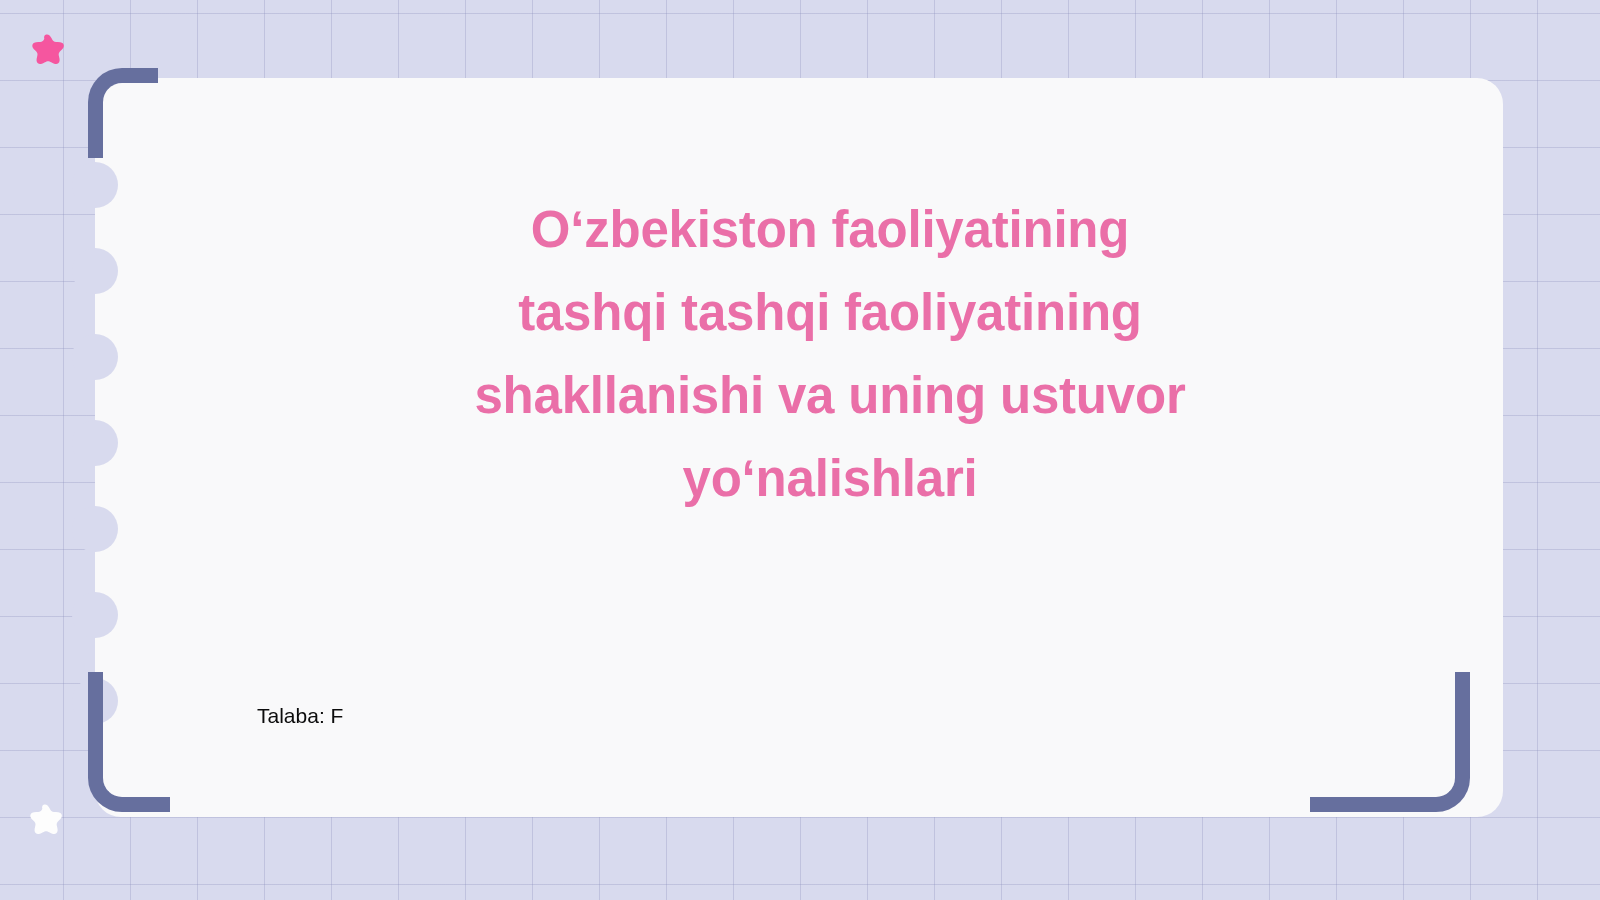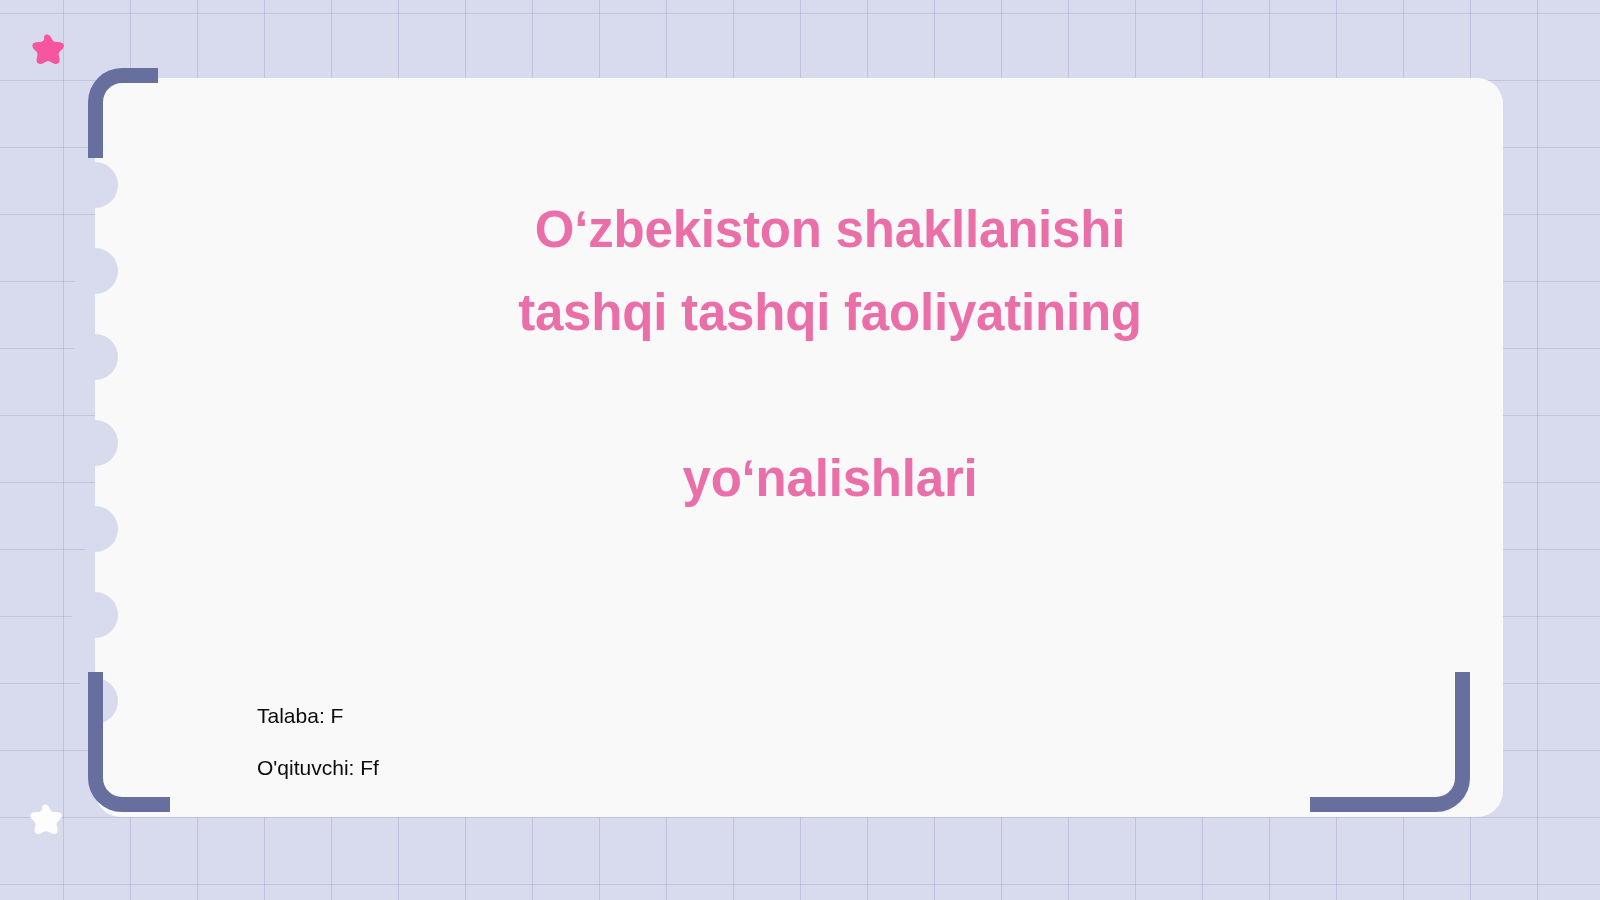--- a/index.html
+++ b/index.html
@@ -120,29 +120,28 @@
 
     <div class="scallop" style="top:84px"></div>
     <div class="scallop" style="top:170px"></div>
     <div class="scallop" style="top:256px"></div>
     <div class="scallop" style="top:342px"></div>
     <div class="scallop" style="top:428px"></div>
     <div class="scallop" style="top:514px"></div>
     <div class="scallop" style="top:600px"></div>
 
     <h1 id="title">
-      <span>Oʻzbekiston shakllanishi</span><br>
+      <span>Oʻzbekiston faoliyatining</span><br>
       <span>tashqi tashqi faoliyatining</span><br>
-      <br>
+      <span>shakllanishi va uning ustuvor</span><br>
       <span>yoʻnalishlari</span>
     </h1>
 
     <div id="credits">
       <div class="credit-line">Talaba: F</div>
-      <div class="credit-line">O'qituvchi: Ff</div>
     </div>
 
   </div>
 
   <div class="bracket" id="bracket-tl"></div>
   <div class="bracket" id="bracket-bl"></div>
   <div class="bracket" id="bracket-br"></div>
 
 </div>
 

